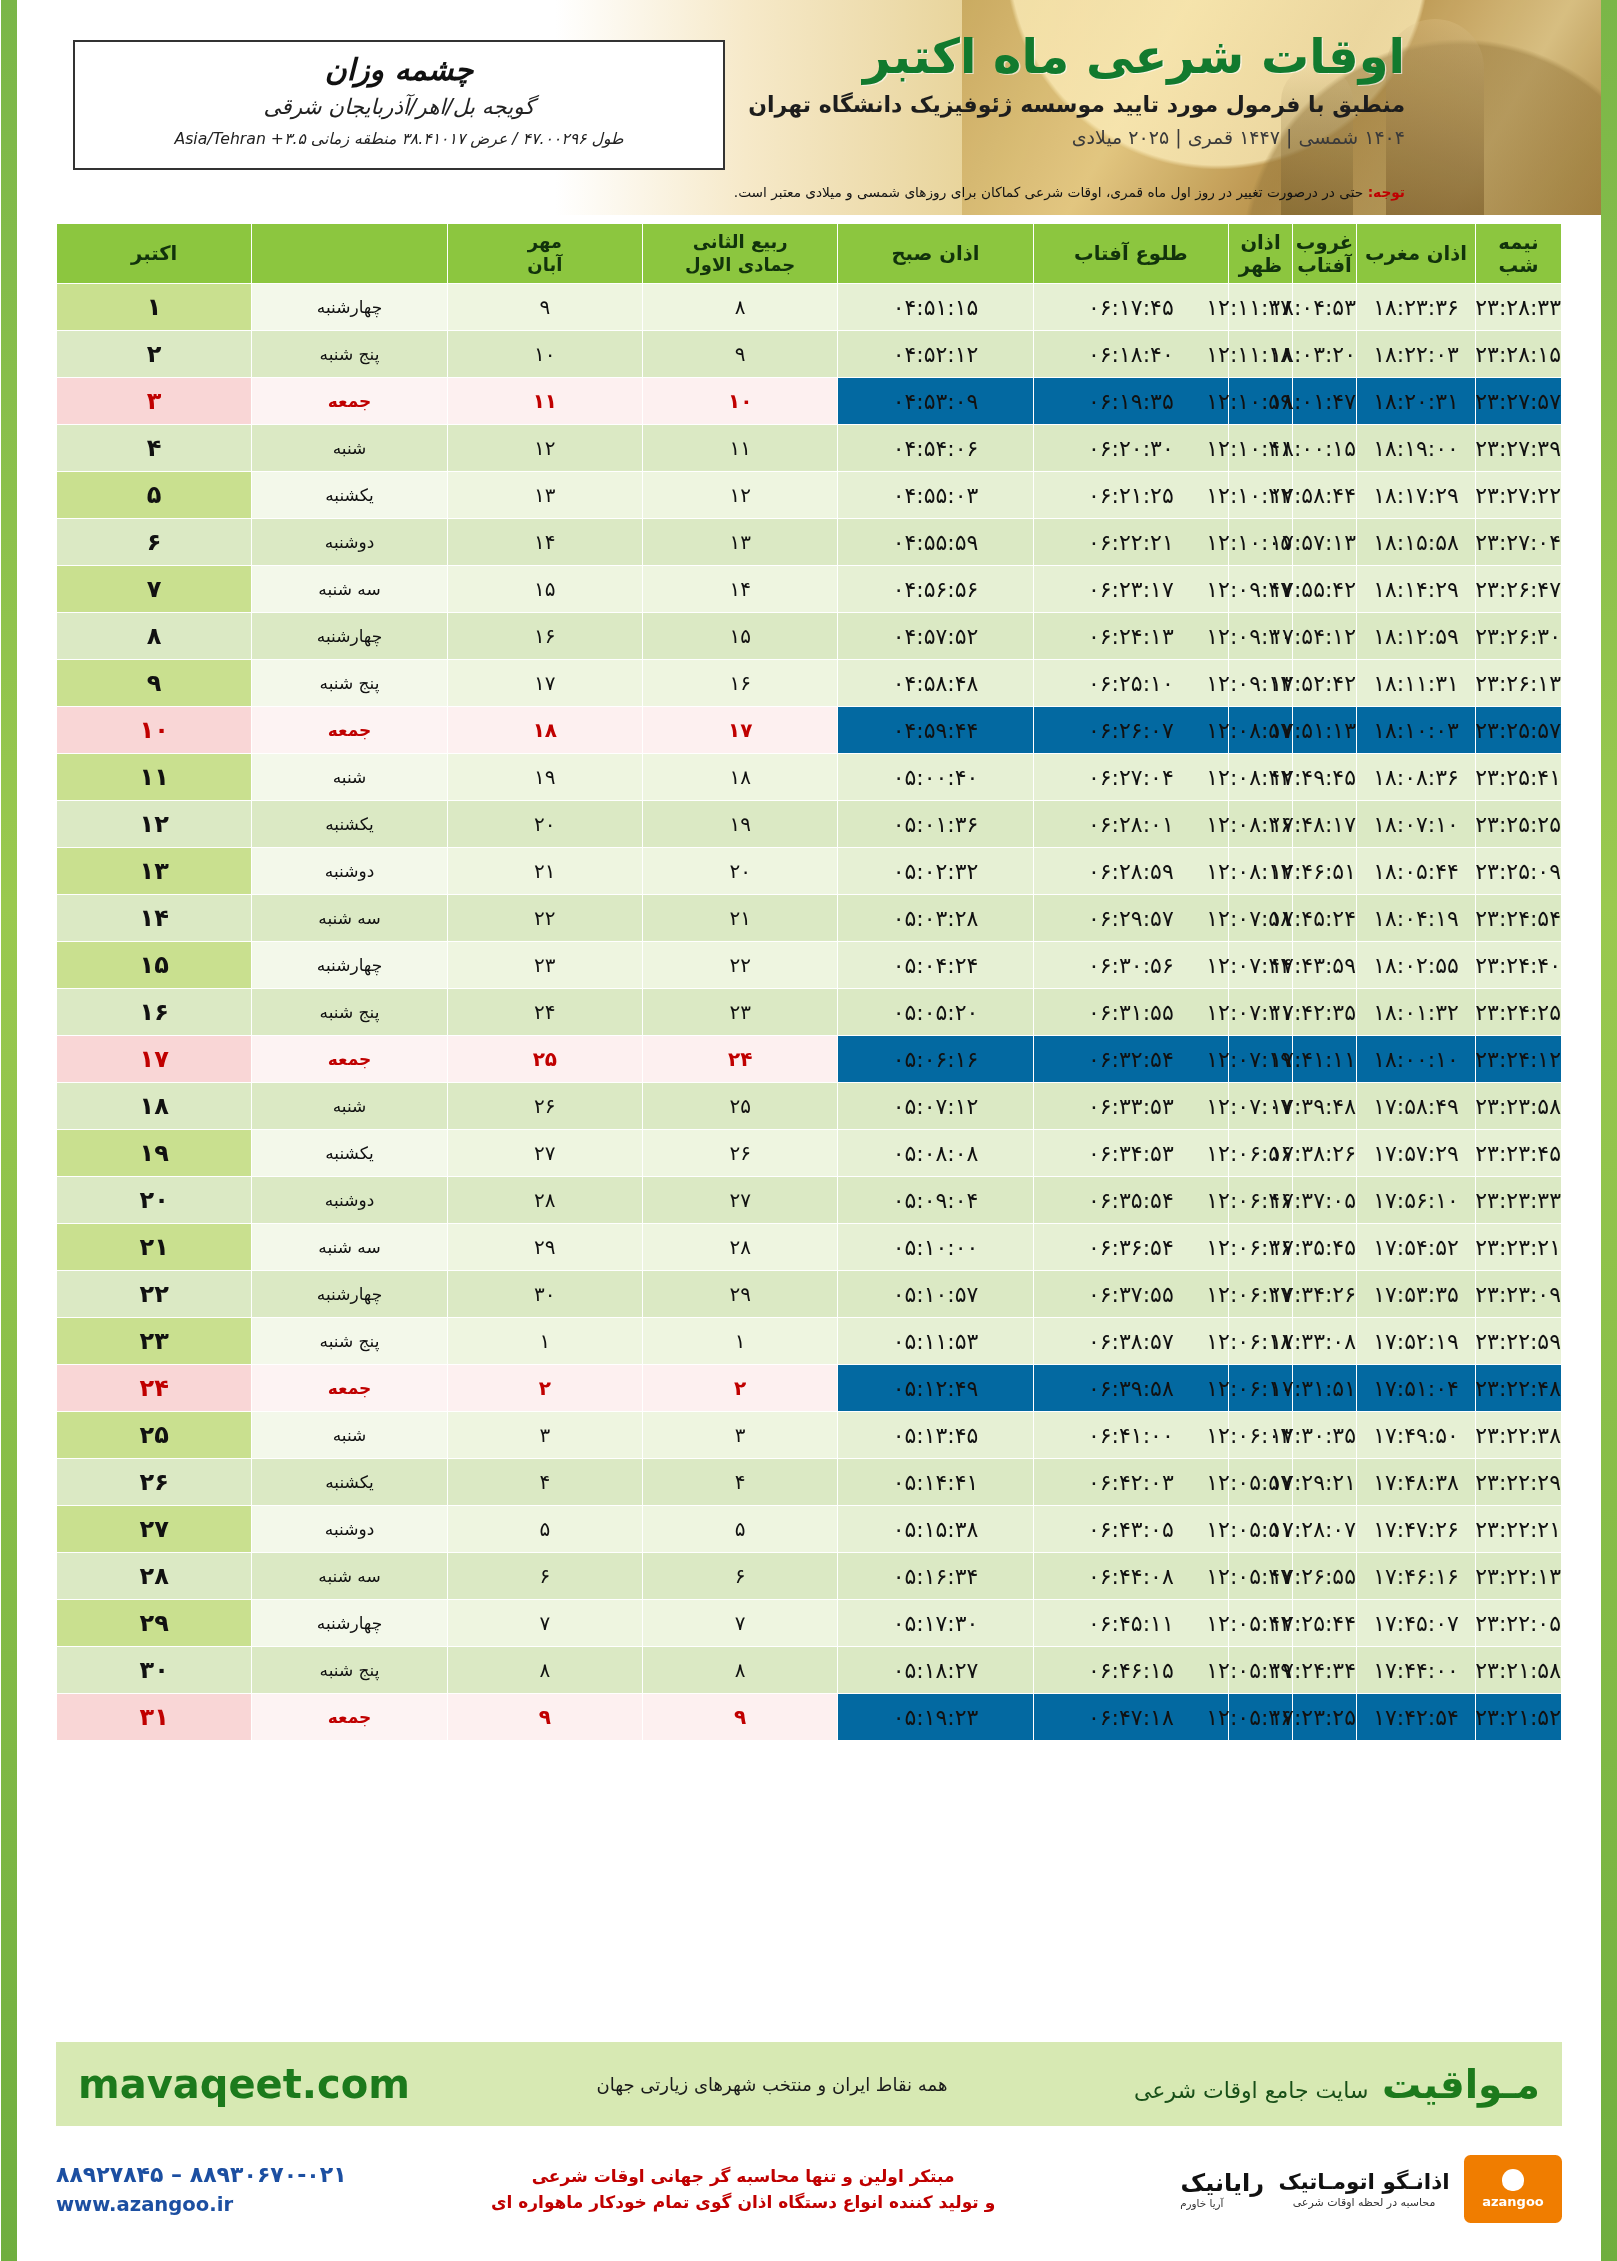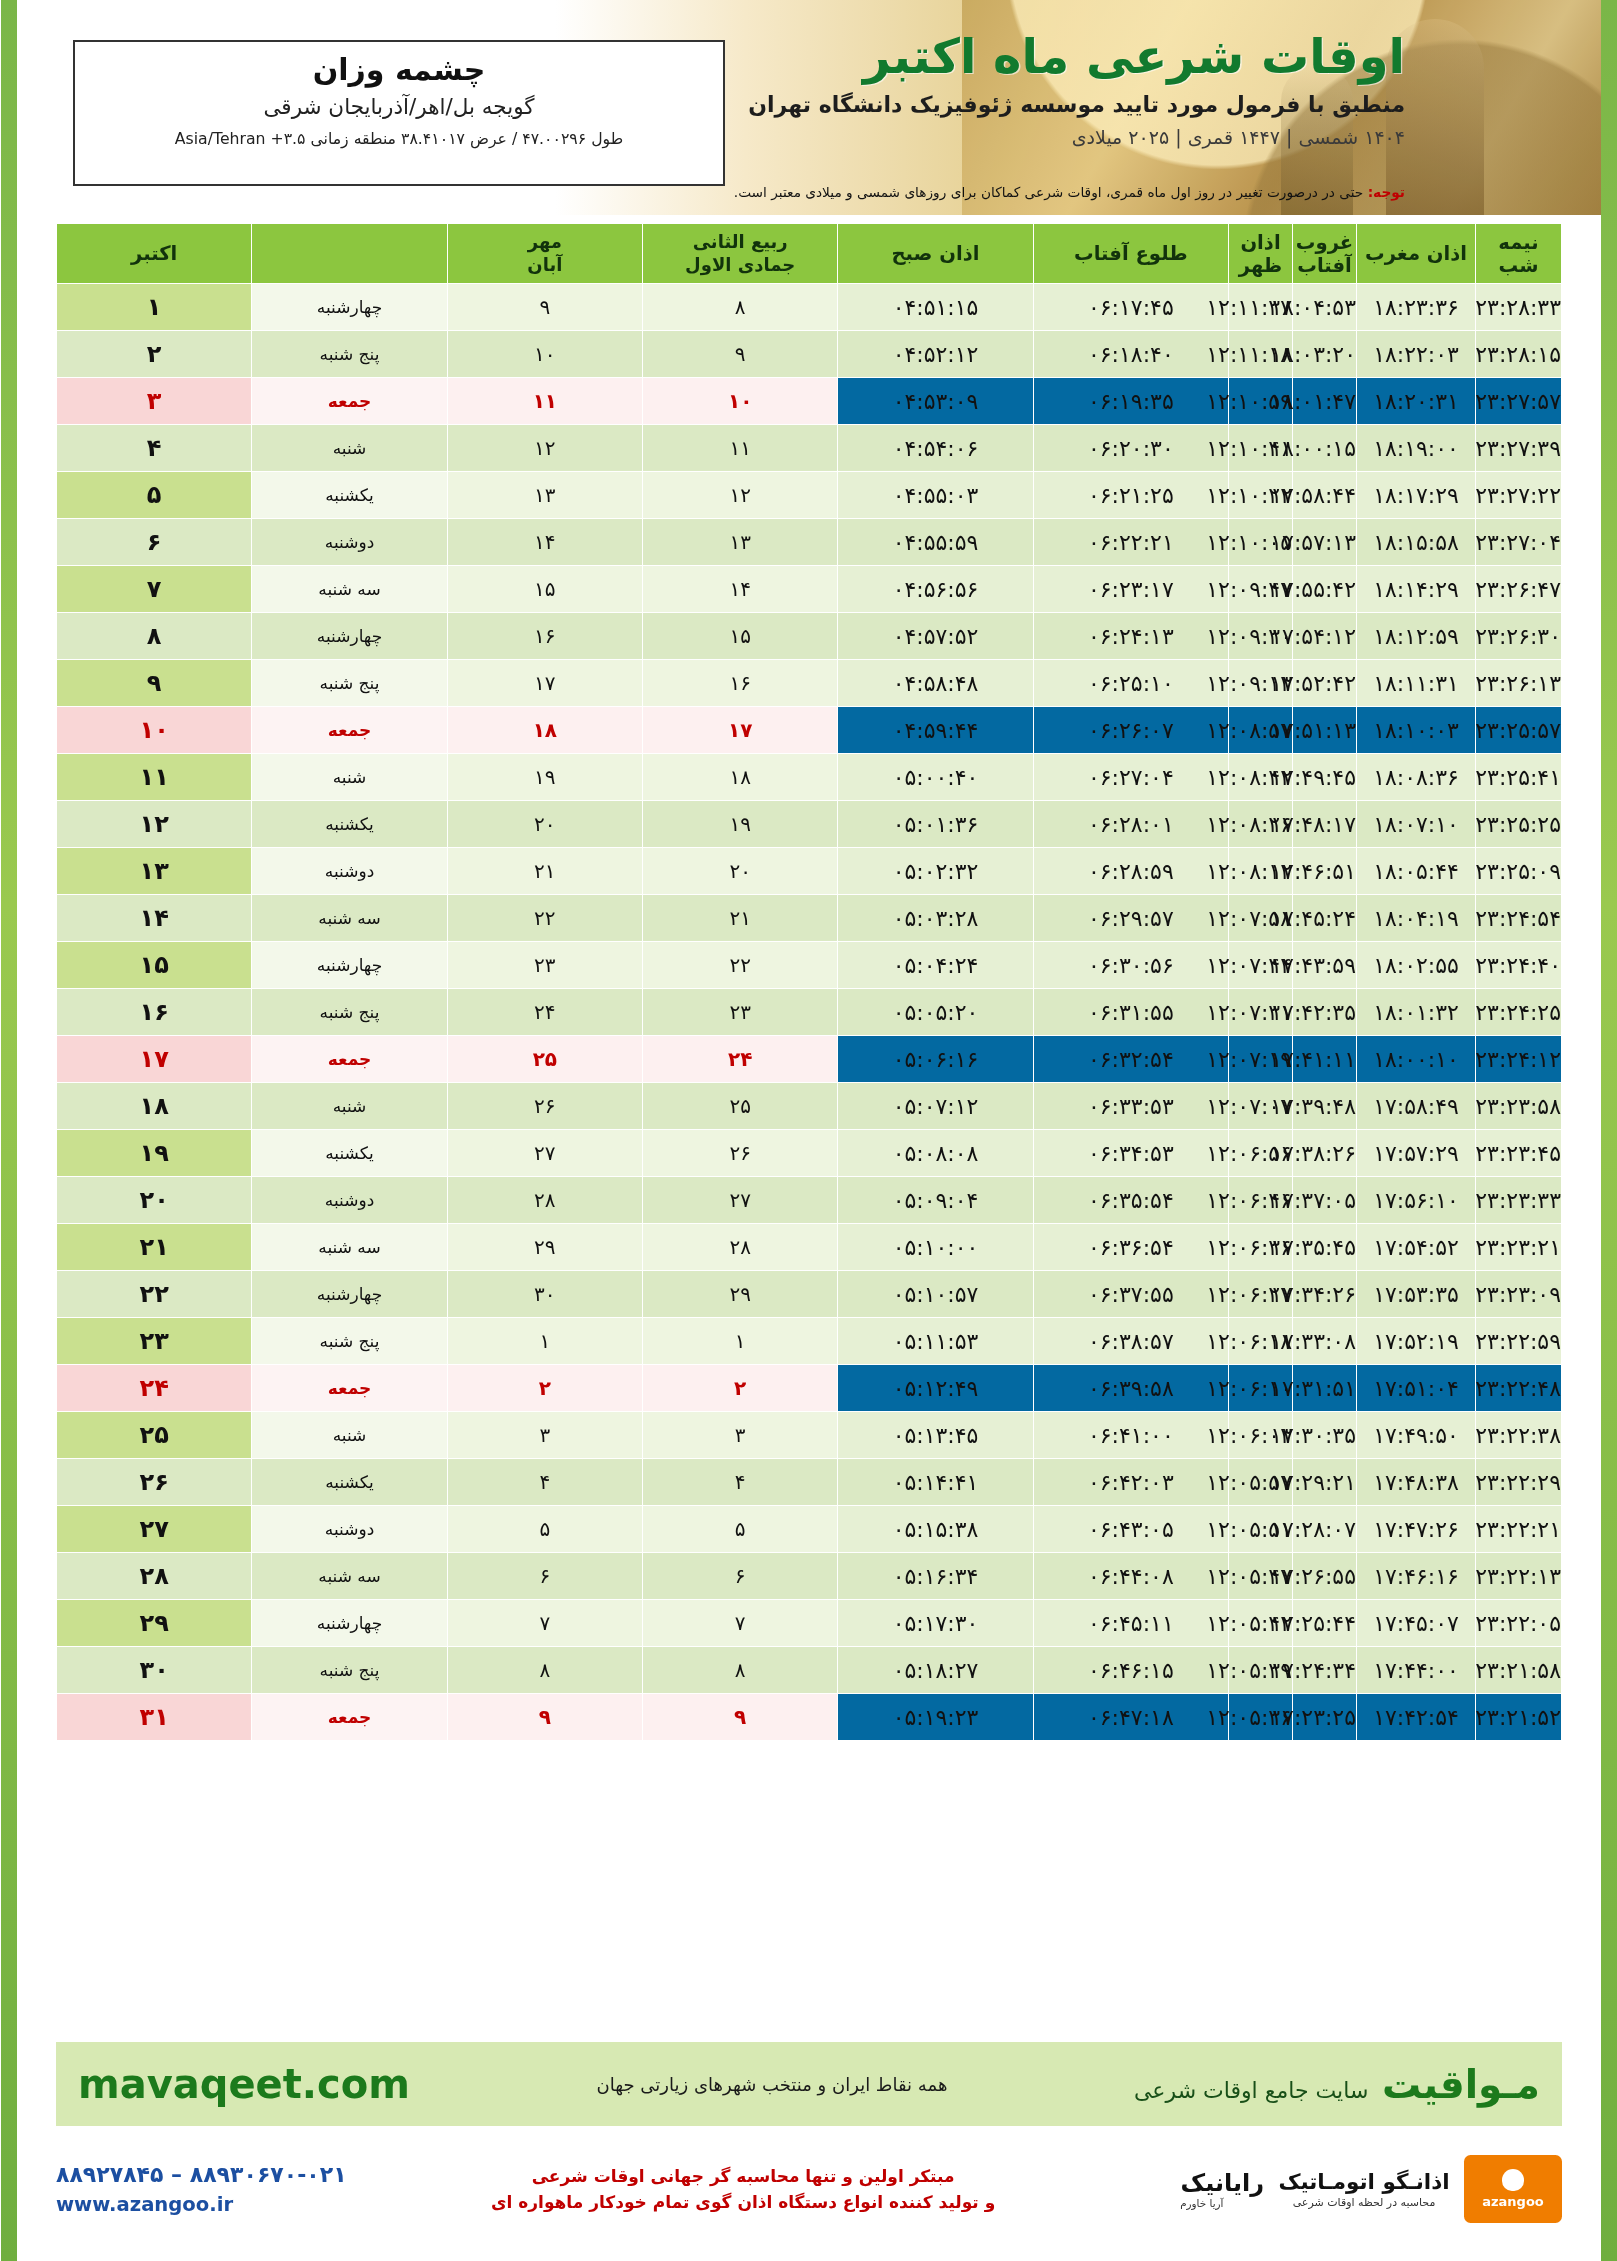--- a/index.html
+++ b/index.html
@@ -59,23 +59,24 @@
   }
   .sub-title {
     font-size: 22px; font-weight:bold; color:#1d1d1d; margin-top:9px;
   }
   .sub-title2 {
     font-size: 19px; color:#3a3a3a; margin-top:9px;
   }
 
   
   .loc-box {
-    position:absolute; left:56px; top:40px; width:652px; height:146px;
+    position:absolute; left:56px; top:40px; width:652px; height:130px;
     border:2px solid #333; background:#fff; text-align:center;
     padding-top:10.4px;
+    font-style:italic;
   }
   .loc-title { font-size:30px; font-weight:bold; color:#111; }
   .loc-sub { font-size:21.5px; color:#222; margin-top:6.5px; }
   .loc-coords { font-size:15.7px; color:#222; margin-top:10.4px; direction:rtl;}
 
   .note {
     position:absolute; left:56px; right:196px; top:184px;
     text-align:right; font-size:13.7px; color:#111; direction:rtl;
   }
   .note b { color:#c00000; }

